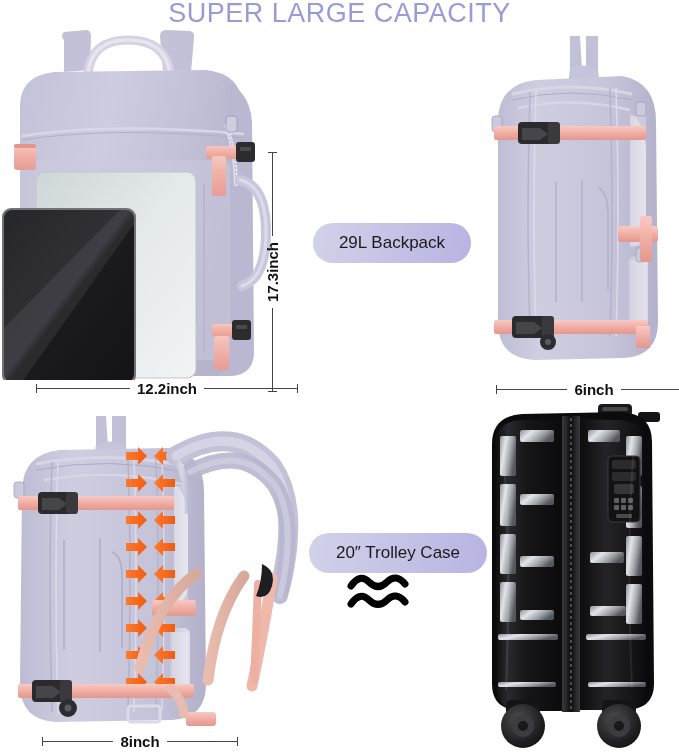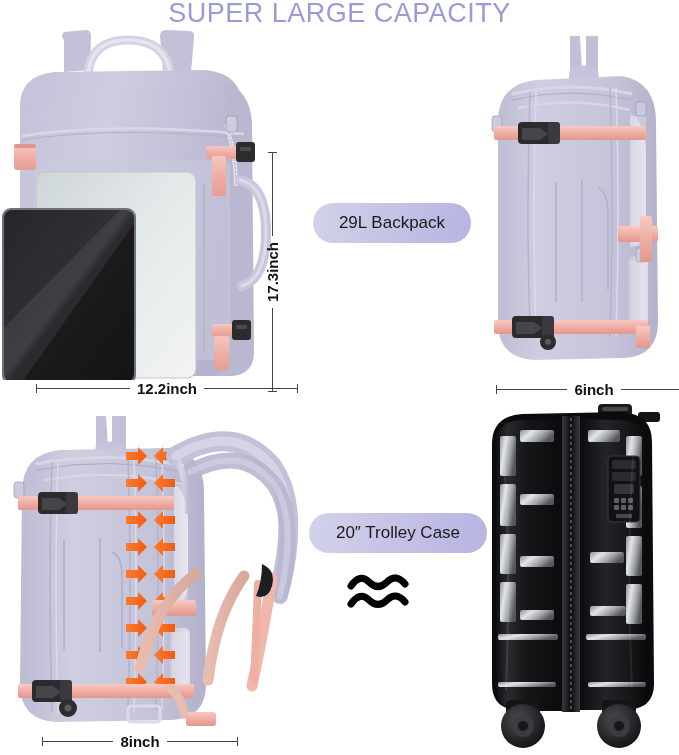--- a/index.html
+++ b/index.html
@@ -9,21 +9,21 @@
   
   .title{position:absolute;top:-2px;left:0;width:679px;text-align:center;
          font-size:27px;letter-spacing:.5px;color:#9a9ad6;font-weight:400;}
 
   
   .panel{position:absolute;}
 
   
   .badge{position:absolute;border-radius:999px;display:flex;align-items:center;
          justify-content:center;color:#1a1a1a;font-size:17px;white-space:nowrap;
-         background:linear-gradient(100deg,#d2d2ea 0%,#c6c4e6 45%,#b7b4e2 100%);}
+         background:linear-gradient(100deg,#d2d2ea 0%,#c6c4e6 45%,#b7b4e2 100%);margin-top:20px;}
   #badge-backpack{left:313px;top:203px;width:158px;height:40px;}
   #badge-trolley{left:309px;top:513px;width:178px;height:40px;}
   .approx{position:absolute;left:345px;top:572px;width:70px;height:44px;}
 
   
   .dim-h{position:absolute;display:flex;align-items:center;height:20px;
          font-size:15px;font-weight:bold;color:#111;padding-left:24px;}
   .dim-h .cap{width:1px;height:9px;background:#444;flex:0 0 auto;}
   .dim-h .ln{height:1px;background:#444;flex:1 1 auto;}
   .dim-h .tx{padding:0 7px;flex:0 0 auto;}

